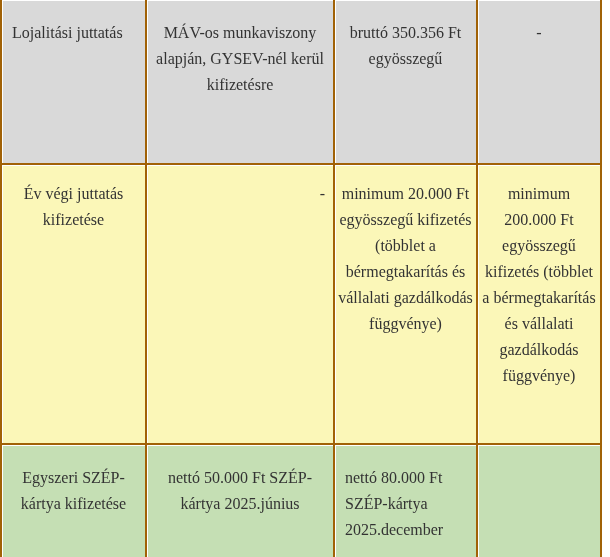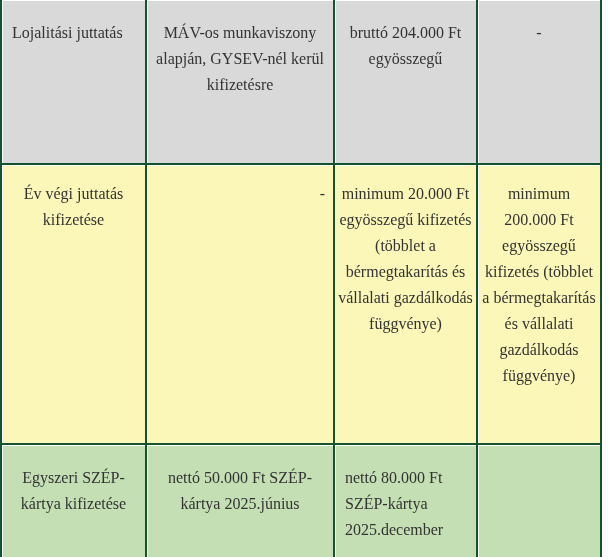--- a/index.html
+++ b/index.html
@@ -18,21 +18,21 @@
       left: 0;
       top: -2px;
       border-collapse: collapse;
       table-layout: fixed;
       font-family: "Liberation Serif", "DejaVu Serif", serif;
       font-size: 16px;
       line-height: 26px;
       color: #333333;
     }
     .tbl td {
-      border: 2px solid #14532d;
+      border: 2px solid #a16207;
       box-shadow: inset 1px 1px 0 #ffffff;
       vertical-align: top;
       text-align: center;
       padding: 0 2px;
       word-wrap: break-word;
     }
     .row-grey td { background: #d9d9d9; }
     .row-yellow td { background: #fbf7b8; }
     .row-green td { background: #c5dfb4; }
     .c1 { width: 145px; }
@@ -58,21 +58,21 @@
   </colgroup>
   <tbody>
     <tr class="row-grey">
       <td class="left">
         <span class="cell-text">Lojalitási juttatás</span>
       </td>
       <td>
         <span class="cell-text">MÁV-os munkaviszony alapján, GYSEV-nél kerül kifizetésre</span>
       </td>
       <td>
-        <span class="cell-text">bruttó 204.000 Ft egyösszegű</span>
+        <span class="cell-text">bruttó 350.356 Ft egyösszegű</span>
       </td>
       <td>
         <span class="cell-text">-</span>
       </td>
     </tr>
     <tr class="row-yellow">
       <td>
         <span class="cell-text">Év végi juttatás kifizetése</span>
       </td>
       <td class="right">

